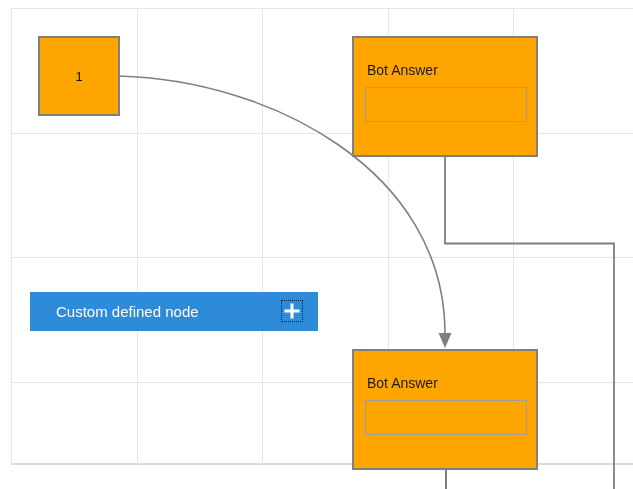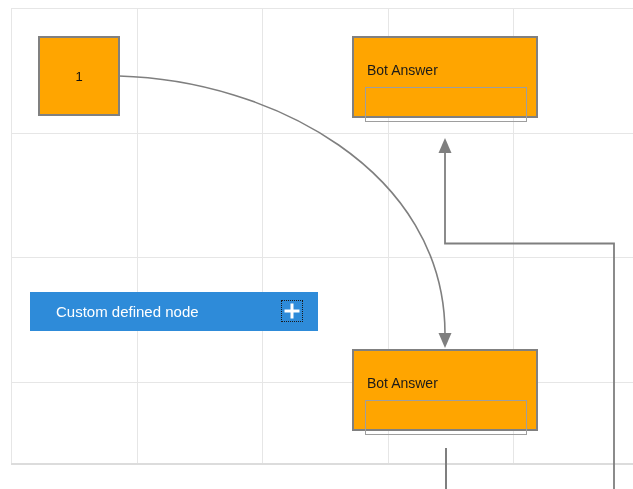--- a/index.html
+++ b/index.html
@@ -22,21 +22,21 @@
   .orange-node {
     background: #ffa500;
     border: 2px solid #808080;
   }
   .node-1 {
     left: 38px; top: 36px; width: 82px; height: 80px;
     display: flex; align-items: center; justify-content: center;
     font-size: 13px; color: #111111;
   }
   .bot-node {
-    width: 186px; height: 82px;
+    width: 186px; height: 121px;
   }
   .bot-node.top { left: 352px; top: 36px; }
   .bot-node.bottom { left: 352px; top: 349px; }
   .bot-title {
     position: absolute; left: 13px; top: 24px;
     font-size: 14px; color: #1a1a1a; white-space: nowrap;
   }
   .bot-inner-box {
     position: absolute; left: 11px; top: 49px;
     width: 162px; height: 35px;

